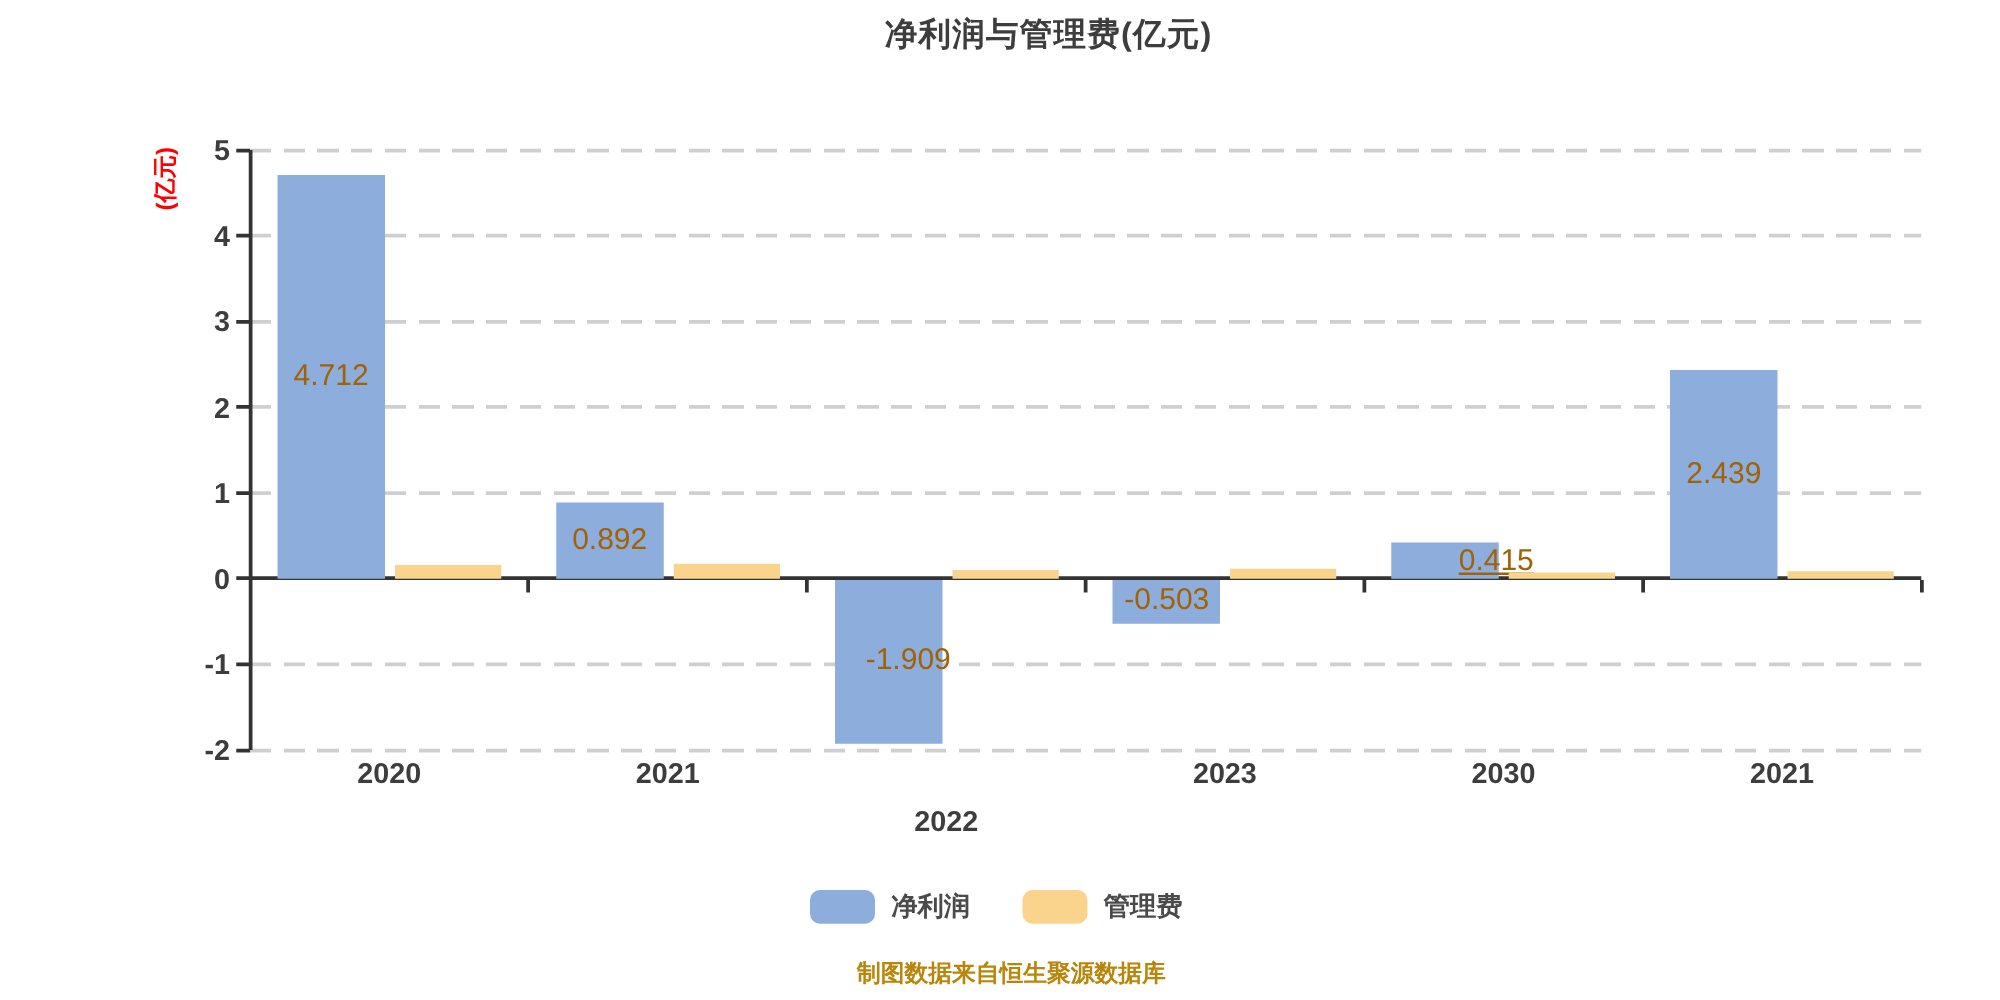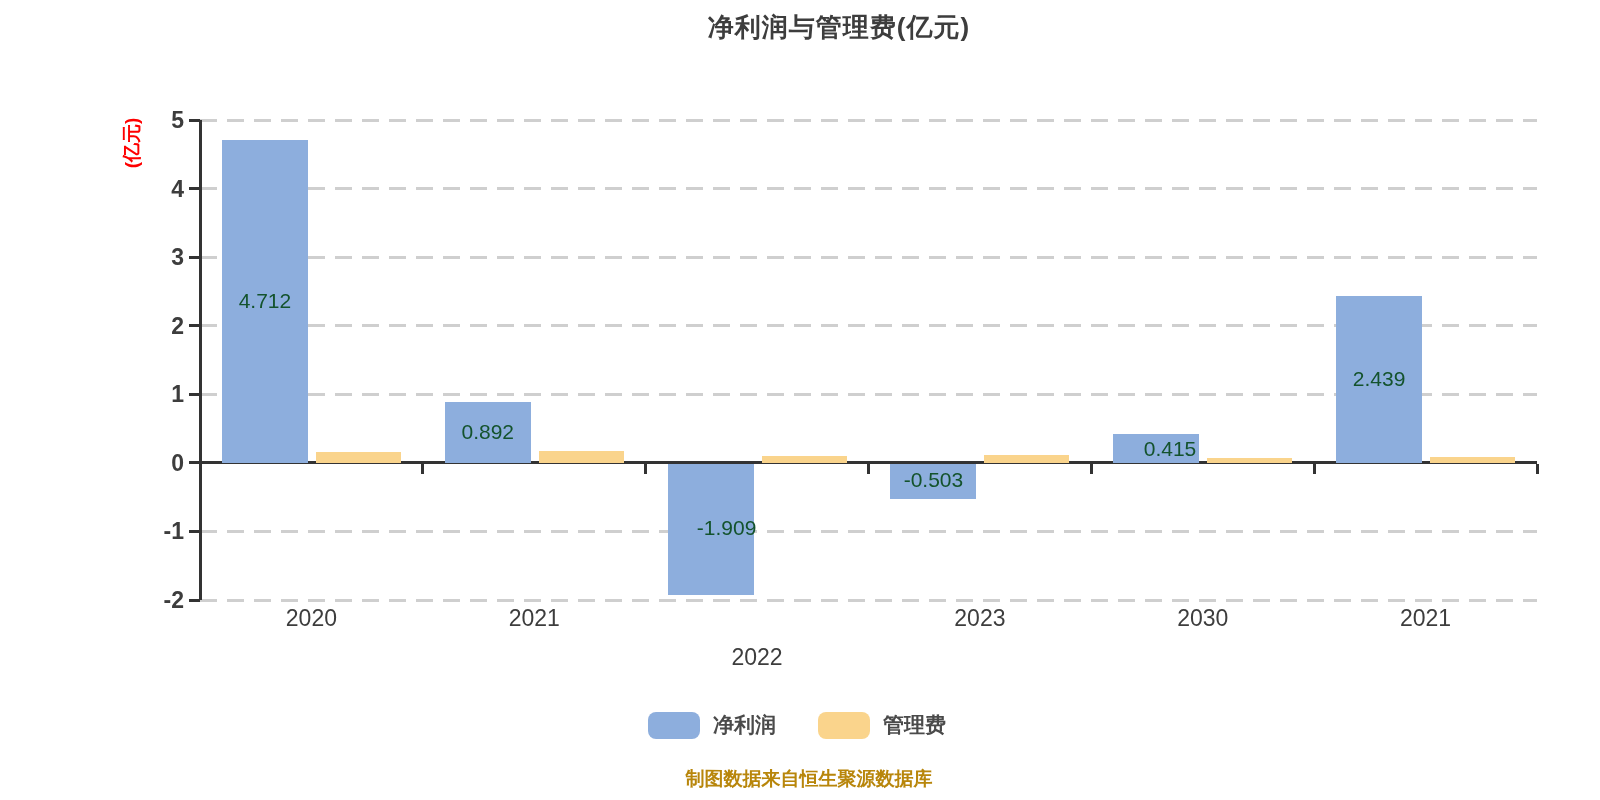--- a/index.html
+++ b/index.html
@@ -42,26 +42,26 @@
   .axis-line-y{position:absolute;width:3px;background:var(--c-axis);}
   .axis-line-zero{position:absolute;height:3px;background:var(--c-axis);}
   .y-tick{position:absolute;width:11px;height:3px;background:var(--c-axis);}
   .x-tick{position:absolute;width:3px;height:10px;background:var(--c-axis);}
   .y-tick-label{
     position:absolute;width:60px;text-align:right;
     font-size:23px;font-weight:600;color:var(--c-text);line-height:24px;
   }
   .x-tick-label{
     position:absolute;width:120px;text-align:center;
-    font-size:23px;font-weight:400;color:var(--c-text);
+    font-size:23px;font-weight:700;color:var(--c-text);
   }
   .bar{position:absolute;}
   .bar-value-label{
     position:absolute;transform:translateX(-50%);
-    font-size:21px;color:#14532d;line-height:26px;white-space:nowrap;
+    font-size:24px;color:#a16207;line-height:26px;white-space:nowrap;
   }
   .legend{
     position:absolute;top:711px;left:0;width:1594px;
     display:flex;justify-content:center;align-items:center;gap:42px;
   }
   .legend-item{display:flex;align-items:center;gap:13px;}
   .legend-swatch{width:52px;height:27px;border-radius:8px;}
   .legend-label{font-size:21px;font-weight:600;color:#4a4a4a;}
   .source-note{
     position:absolute;top:766px;left:0;width:1594px;
@@ -122,21 +122,21 @@
       <div class="bar" style="left: 444.75px; top: 401.691px; width: 86px; height: 61.1657px; background: rgb(141, 174, 221);"></div>
       <div class="bar-value-label" style="left: 487.75px; top: 419.274px;">0.892</div>
       <div class="bar" style="left: 538.75px; top: 451.2px; width: 85px; height: 11.6571px; background: rgb(250, 212, 140);"></div>
       <div class="bar" style="left: 667.583px; top: 464.357px; width: 86px; height: 130.903px; background: rgb(141, 174, 221);"></div>
       <div class="bar-value-label" style="left: 710.583px; top: 515.309px; margin-left: 16px;">-1.909</div>
       <div class="bar" style="left: 761.583px; top: 456px; width: 85px; height: 6.85714px; background: rgb(250, 212, 140);"></div>
       <div class="bar" style="left: 890.417px; top: 464.357px; width: 86px; height: 34.4914px; background: rgb(141, 174, 221);"></div>
       <div class="bar-value-label" style="left: 933.417px; top: 467.103px;">-0.503</div>
       <div class="bar" style="left: 984.417px; top: 454.629px; width: 85px; height: 8.22857px; background: rgb(250, 212, 140);"></div>
       <div class="bar" style="left: 1113.25px; top: 434.4px; width: 86px; height: 28.4571px; background: rgb(141, 174, 221);"></div>
-      <div class="bar-value-label" style="left: 1170px; top: 435.629px;">0.415</div>
+      <div class="bar-value-label" style="left: 1197px; top: 435.629px; text-decoration: underline;">0.415</div>
       <div class="bar" style="left: 1207.25px; top: 458.057px; width: 85px; height: 4.8px; background: rgb(250, 212, 140);"></div>
       <div class="bar" style="left: 1336.08px; top: 295.611px; width: 86px; height: 167.246px; background: rgb(141, 174, 221);"></div>
       <div class="bar-value-label" style="left: 1379.08px; top: 366.234px;">2.439</div>
       <div class="bar" style="left: 1430.08px; top: 456.686px; width: 85px; height: 6.17143px; background: rgb(250, 212, 140);"></div>
     </div>
 
   <div class="legend">
     <div class="legend-item">
       <span class="legend-swatch" id="swatch-0" style="background: rgb(141, 174, 221);"></span>
       <span class="legend-label">净利润</span>

